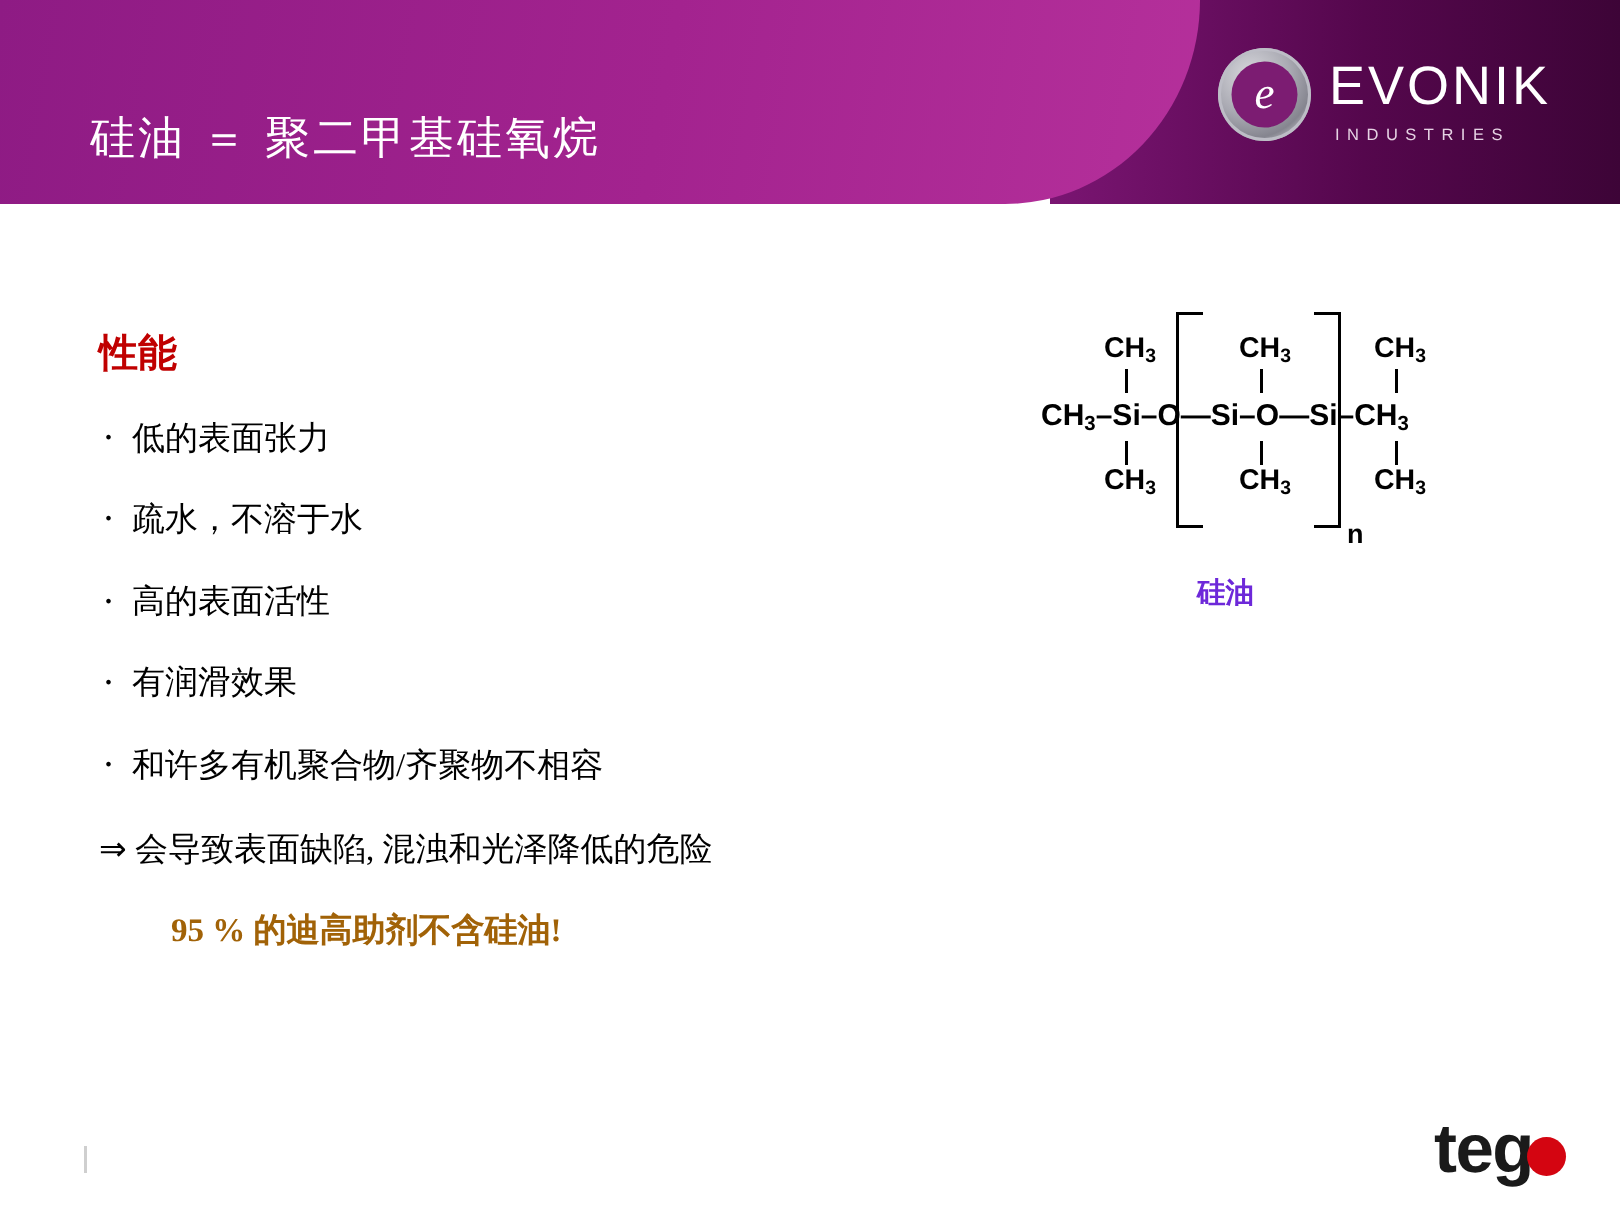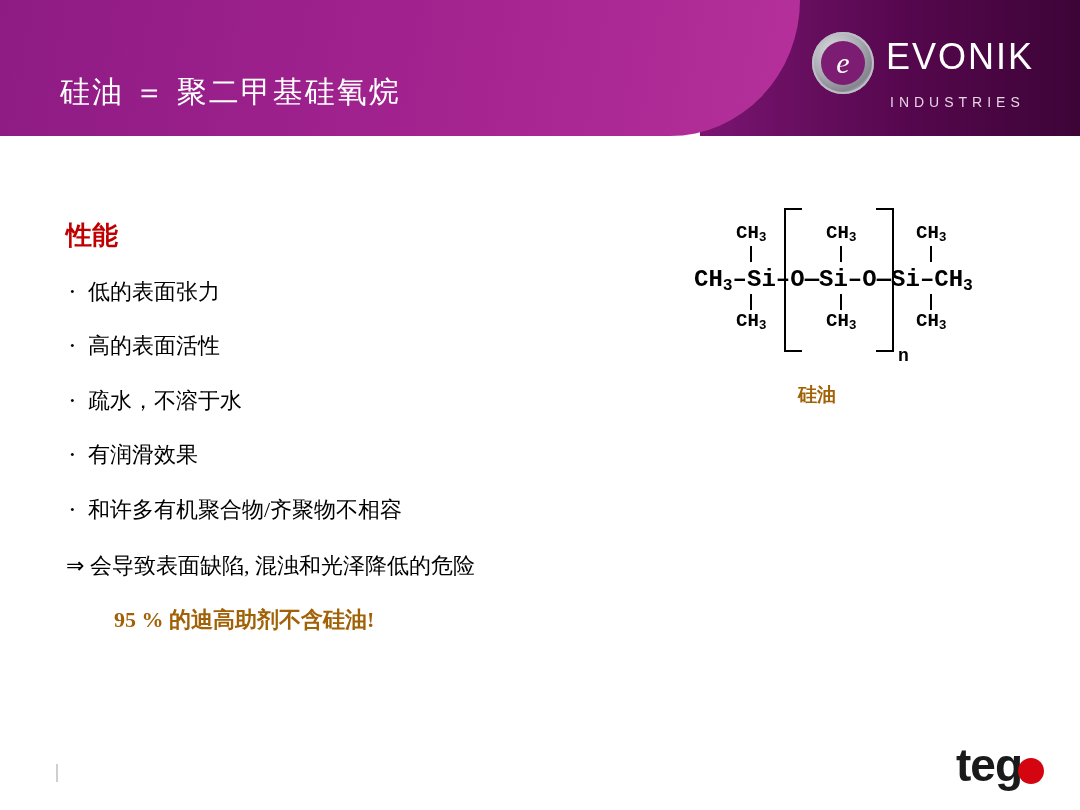--- a/index.html
+++ b/index.html
@@ -86,23 +86,23 @@
     left: 74px;
     top: 6px;
     color: #ffffff;
     font-size: 36px;
     font-weight: normal;
     letter-spacing: 2px;
   }
   .evonik-sub {
     position: absolute;
     left: 78px;
-    top: 64px;
+    top: 54px;
     color: #e6d3e4;
-    font-size: 14px;
+    font-size: 11px;
     letter-spacing: 5px;
   }
 
   
   .content-left {
     position: absolute;
     left: 66px;
     top: 218px;
     width: 620px;
   }
@@ -154,31 +154,31 @@
     margin-left: 48px;
   }
 
   
   .formula {
     position: absolute;
     left: 680px;
     top: 200px;
     width: 360px;
     height: 230px;
-    font-family: Liberation Mono, monospace;
+    font-family: Liberation Sans, sans-serif;
     font-weight: bold;
     color: #000;
   }
   .f-row {
     position: absolute;
     white-space: nowrap;
     font-size: 19px;
   }
   .f-top    { top: 22px; }
-  .f-mid    { top: 66px; font-size: 24px; }
+  .f-mid    { top: 66px; font-size: 20px; }
   .f-bot    { top: 110px; }
 
   .ch-a { left: 56px; }
   .ch-b { left: 146px; }
   .ch-c { left: 236px; }
 
   .mid-line { left: 14px; letter-spacing: 0px; }
 
   sub { font-size: 0.68em; vertical-align: -0.25em; }
 
@@ -211,21 +211,21 @@
     position: absolute;
     left: 218px;
     top: 146px;
     font-size: 18px;
     font-weight: bold;
   }
   .formula-caption {
     position: absolute;
     left: 118px;
     top: 182px;
-    color: #a16207;
+    color: #6d28d9;
     font-size: 19px;
     font-weight: bold;
   }
 
   
   .footer-rule {
     position: absolute;
     left: 56px;
     top: 764px;
     width: 2px;
@@ -268,22 +268,22 @@
     <div class="evonik-wordmark">EVONIK</div>
     <div class="evonik-sub">INDUSTRIES</div>
   </div>
 </div>
 
 <div class="content-left">
   <div class="section-heading">性能</div>
 
   <ul class="bullet-list">
     <li class="bullet-item">低的表面张力</li>
+    <li class="bullet-item">疏水，不溶于水</li>
     <li class="bullet-item">高的表面活性</li>
-    <li class="bullet-item">疏水，不溶于水</li>
     <li class="bullet-item">有润滑效果</li>
     <li class="bullet-item">和许多有机聚合物/齐聚物不相容</li>
   </ul>
 
   <div class="conclusion">
     <span class="arrow">⇒</span>
     <span>会导致表面缺陷, 混浊和光泽降低的危险</span>
   </div>
 
   <div class="highlight">95 % 的迪高助剂不含硅油!</div>

